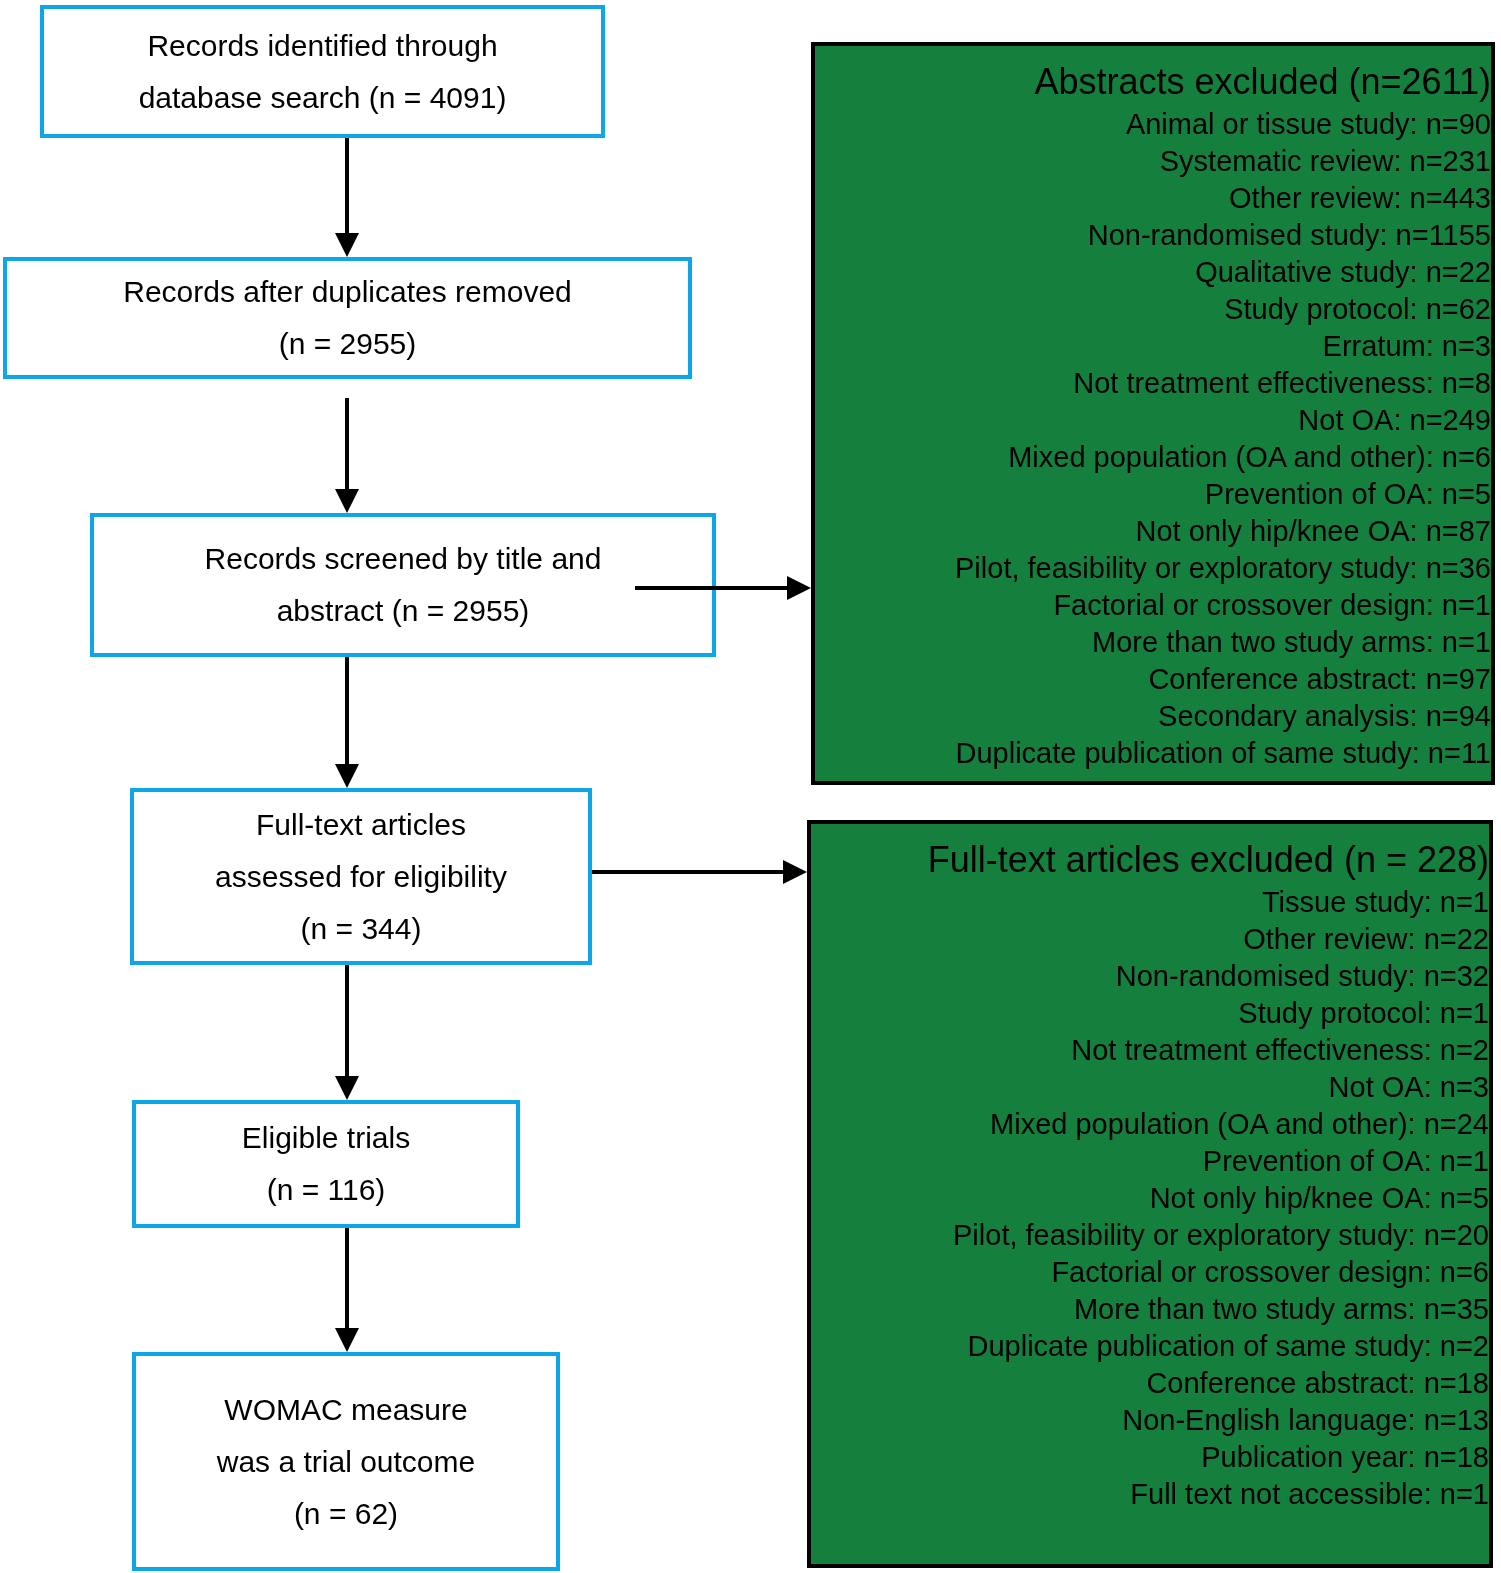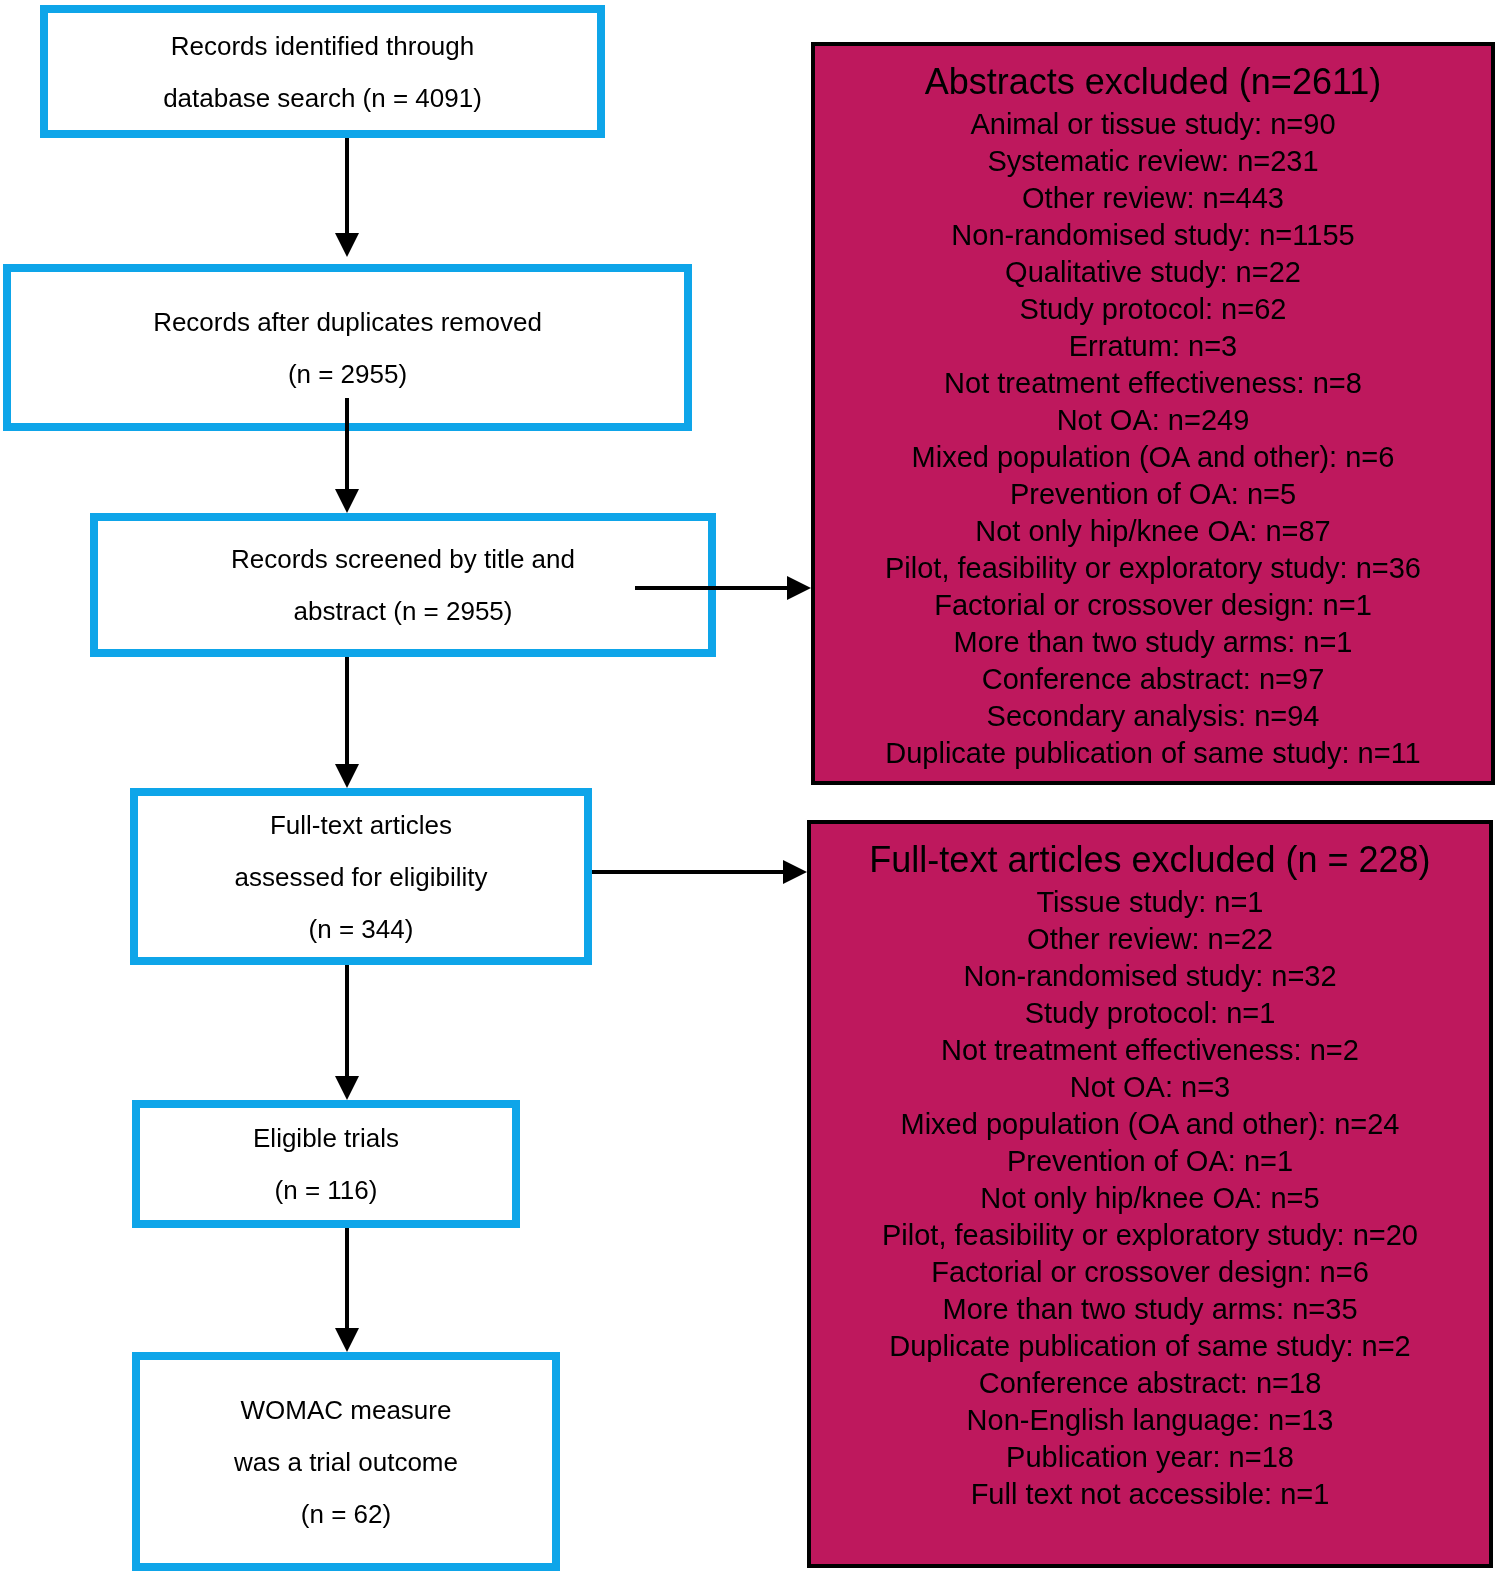--- a/index.html
+++ b/index.html
@@ -10,37 +10,37 @@
   #canvas {
     position: relative;
     width: 1501px;
     height: 1573px;
     background: #ffffff;
     font-family: "Liberation Sans", sans-serif;
     color: #000000;
   }
   .flow-box {
     position: absolute;
-    border: 8px solid #0ea5e9;
+    border: 4px solid #0ea5e9;
     background: #ffffff;
     box-sizing: border-box;
     display: flex;
     flex-direction: column;
     align-items: center;
     justify-content: center;
     text-align: center;
-    font-size: 26px;
+    font-size: 30px;
     line-height: 52px;
   }
   .excl-box {
     position: absolute;
     border: 4px solid #000000;
-    background: #be185d;
+    background: #15803d;
     box-sizing: border-box;
-    text-align: center;
+    text-align: right;
     padding-top: 12px;
   }
   .excl-title {
     font-size: 36px;
     line-height: 48px;
   }
   .excl-items {
     font-size: 29px;
     line-height: 37px;
   }
@@ -74,21 +74,21 @@
 </head>
 <body>
 
 <div id="canvas">
 
   <div class="flow-box" style="left:40px; top:5px; width:565px; height:133px;">
     <div>Records identified through</div>
     <div>database search (n = 4091)</div>
   </div>
 
-  <div class="flow-box" style="left:3px; top:264px; width:689px; height:167px;">
+  <div class="flow-box" style="left:3px; top:257px; width:689px; height:122px;">
     <div>Records after duplicates removed</div>
     <div>(n = 2955)</div>
   </div>
 
   <div class="flow-box" style="left:47px; top:513px; width:626px; height:144px;margin-left:43px;">
     <div>Records screened by title and</div>
     <div>abstract (n = 2955)</div>
   </div>
 
   <div class="flow-box" style="left:130px; top:788px; width:462px; height:177px;align-items:center;">

